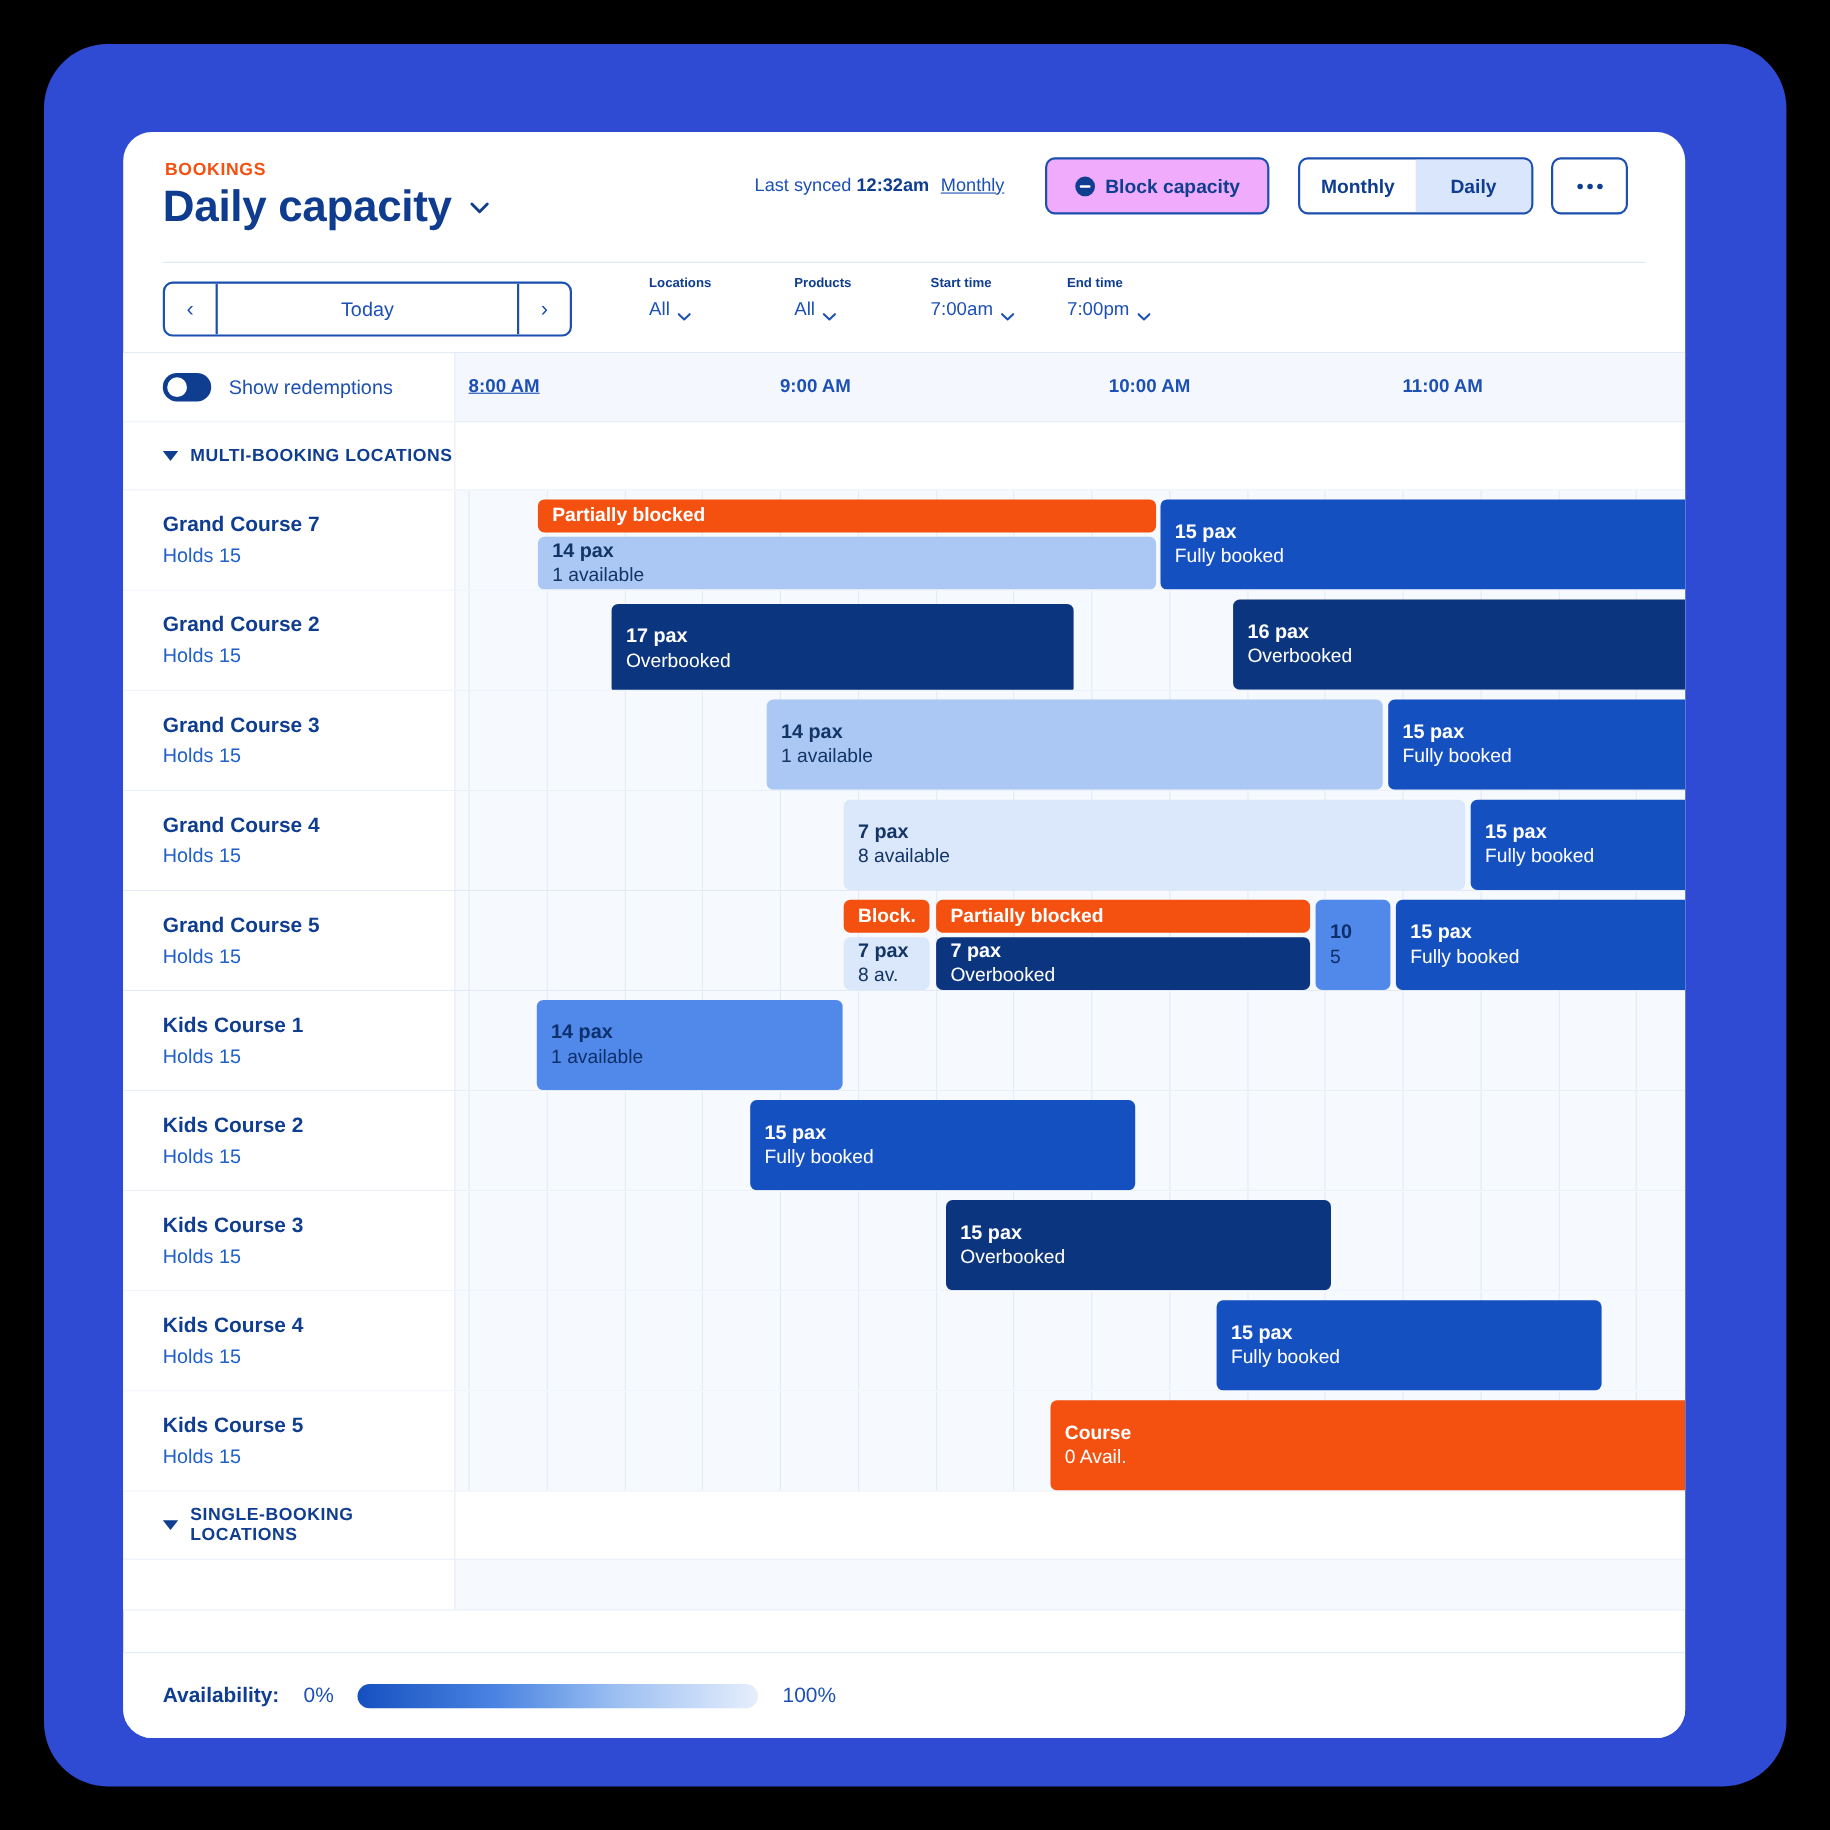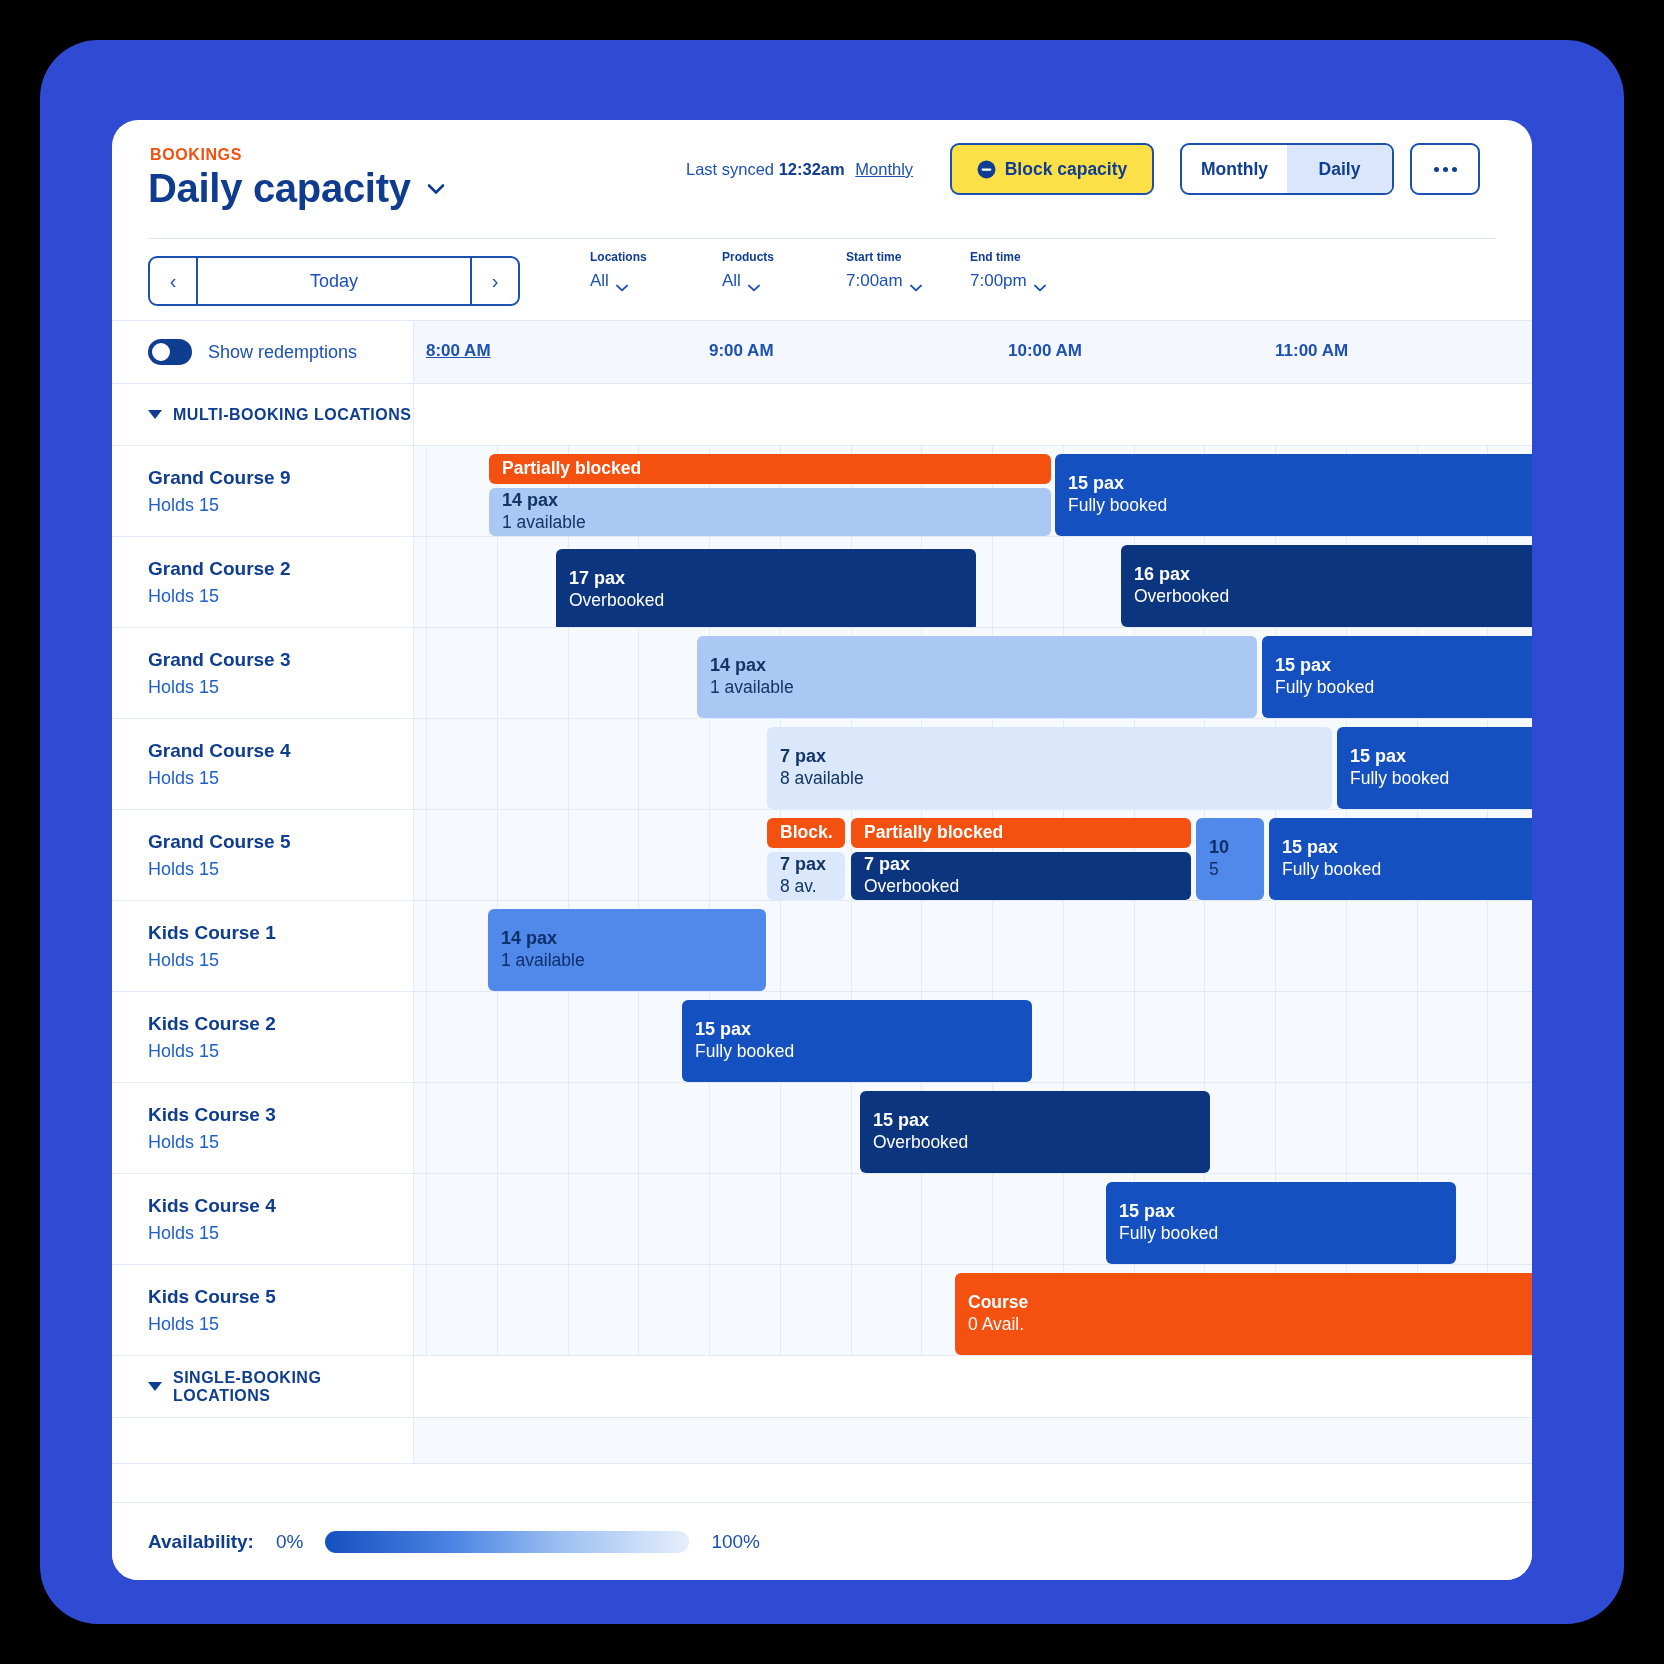--- a/index.html
+++ b/index.html
@@ -63,21 +63,21 @@
   }
   .sync-block b { color: #0f3d8f; font-weight: 700; }
   .sync-refresh { color: #1c50b5; text-decoration: underline; margin-left: 6px; cursor: pointer;}
 
   .btn-block {
     position: absolute;
     left: 838px; top: 23px;
     width: 204px; height: 52px;
     border: 2px solid #1b4fb0;
     border-radius: 9px;
-    background: #fde047;
+    background: #f0abfc;
     display: flex;
     align-items: center;
     justify-content: center;
     gap: 9px;
     color: #0f3d8f;
     font-size: 17.5px;
     font-weight: 700;
     cursor: pointer;
   }
   .minus-icon { width: 19px; height: 19px; display:block;}
@@ -388,21 +388,21 @@
               <div class="bar b-light" style="left: 75px; top: 42px; width: 562px; height: 48px;">
                 <div class="l1">14 pax</div>
                 <div class="l2">1 available</div>
               </div>
               <div class="bar b-blue" style="left: 641px; top: 8px; width: 520px; height: 82px;">
                 <div class="l1">15 pax</div>
                 <div class="l2">Fully booked</div>
               </div>
             </div>
             <div class="namecell">
-              <div class="rname">Grand Course 9</div>
+              <div class="rname">Grand Course 7</div>
               <div class="rsub">Holds 15</div>
             </div>
           </div>
           <div class="row">
             <div class="track">
               <div class="vline" style="left: 12px;"></div>
               <div class="vline" style="left: 82.75px;"></div>
               <div class="vline" style="left: 153.5px;"></div>
               <div class="vline" style="left: 224.25px;"></div>
               <div class="vline" style="left: 295px;"></div>

